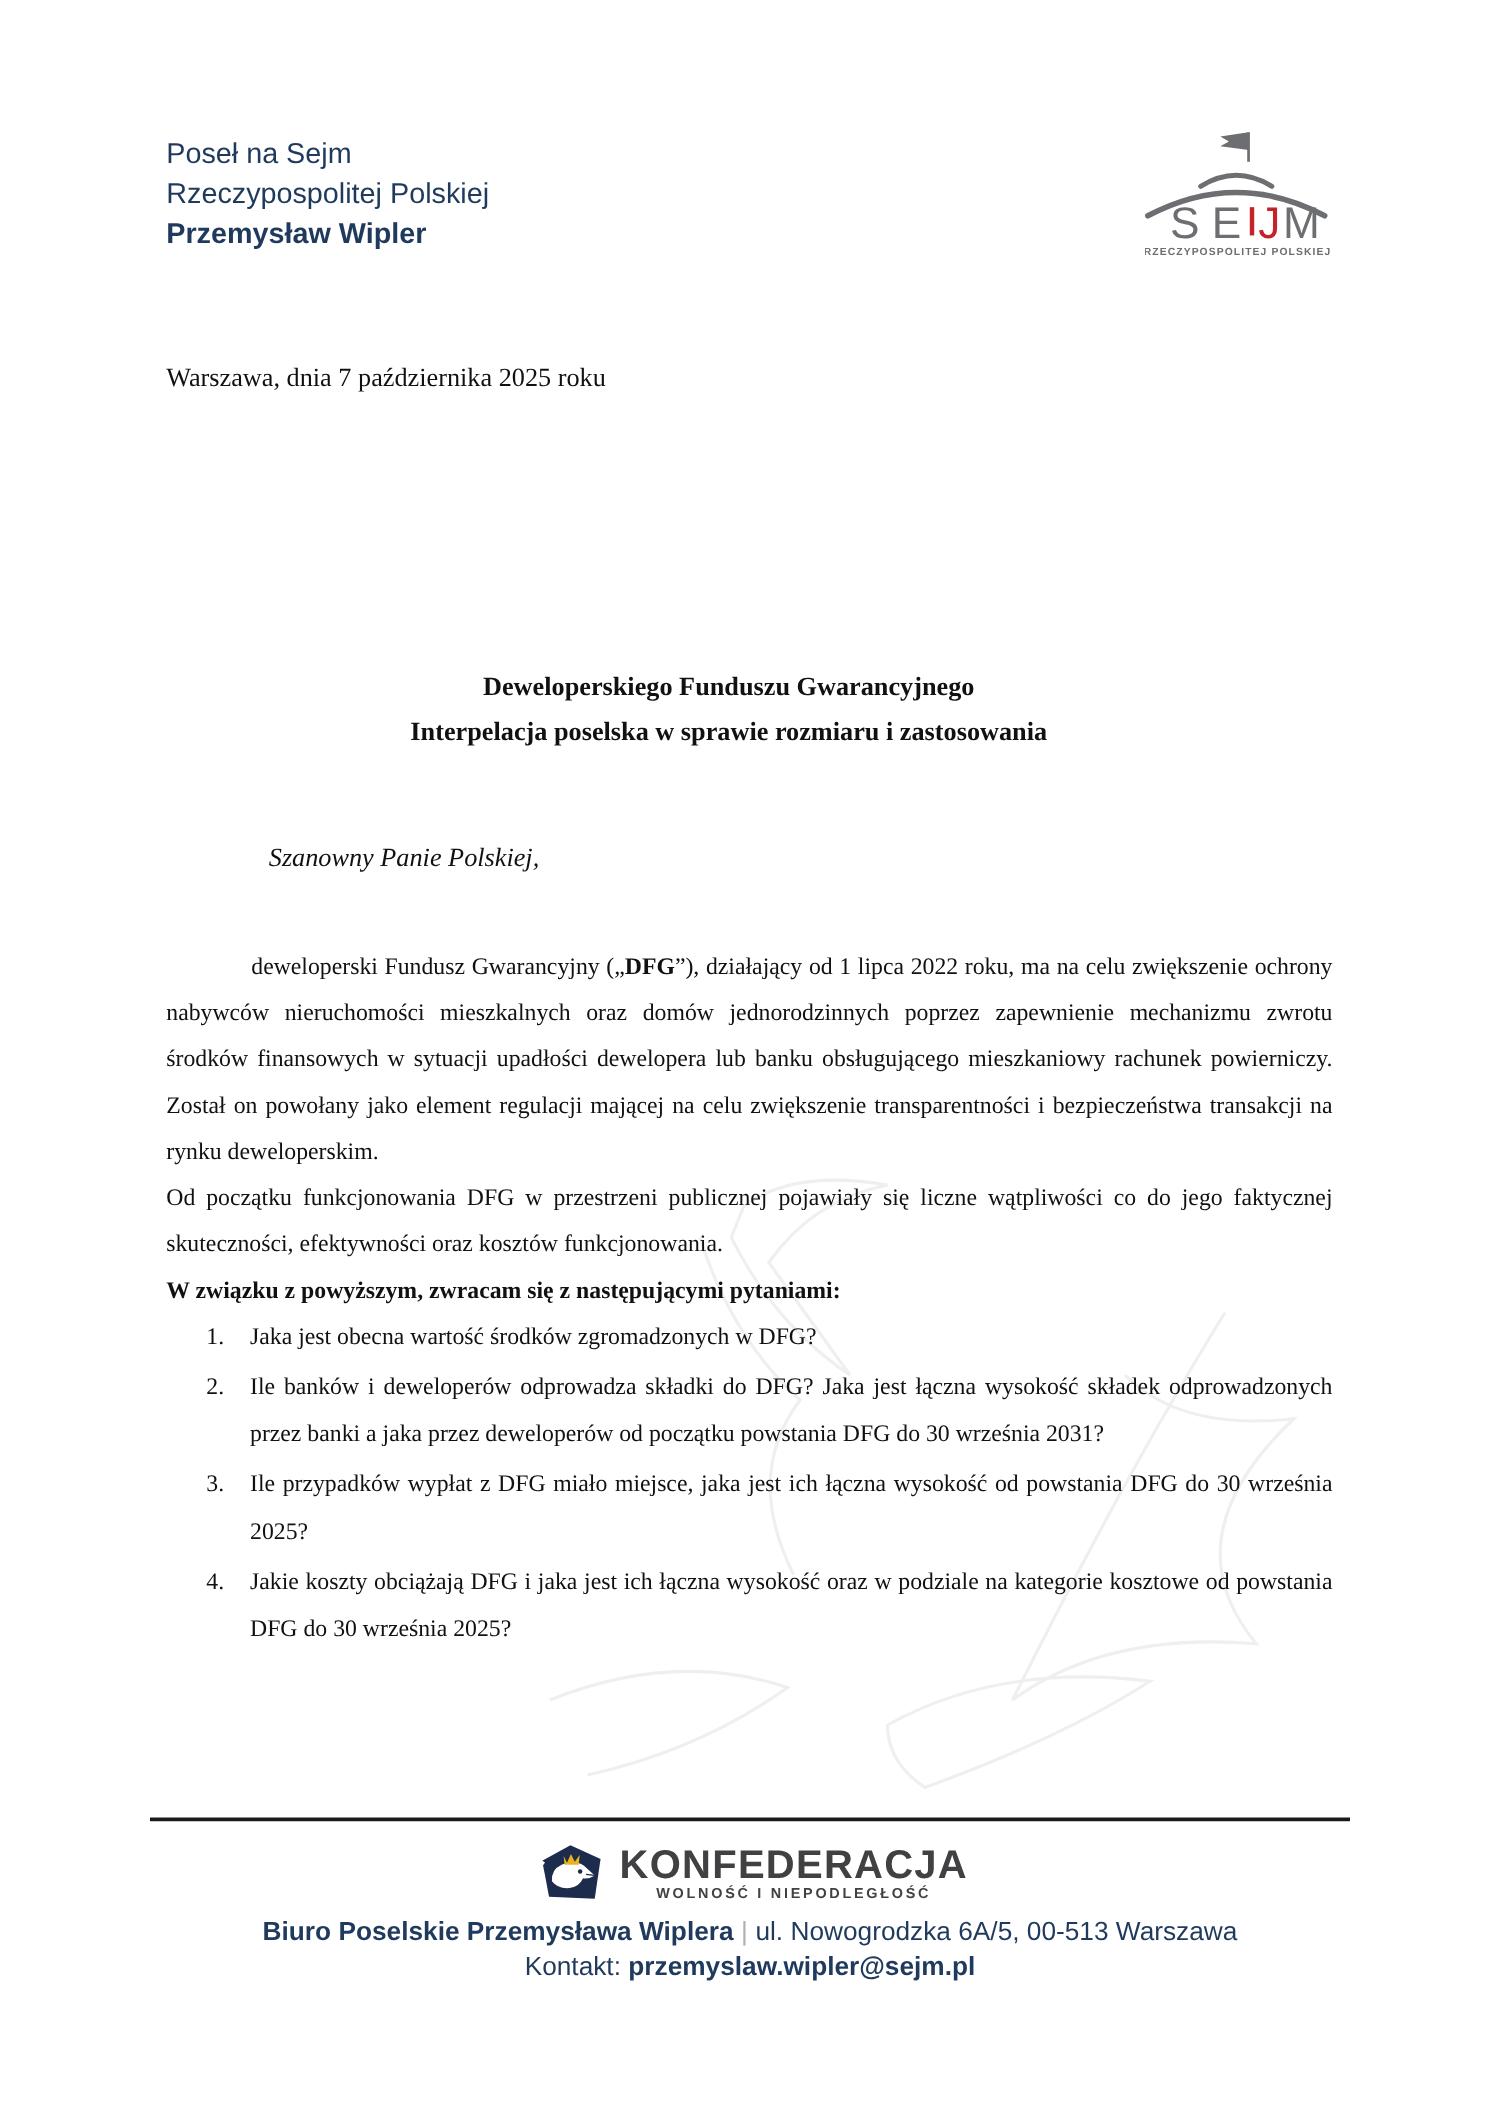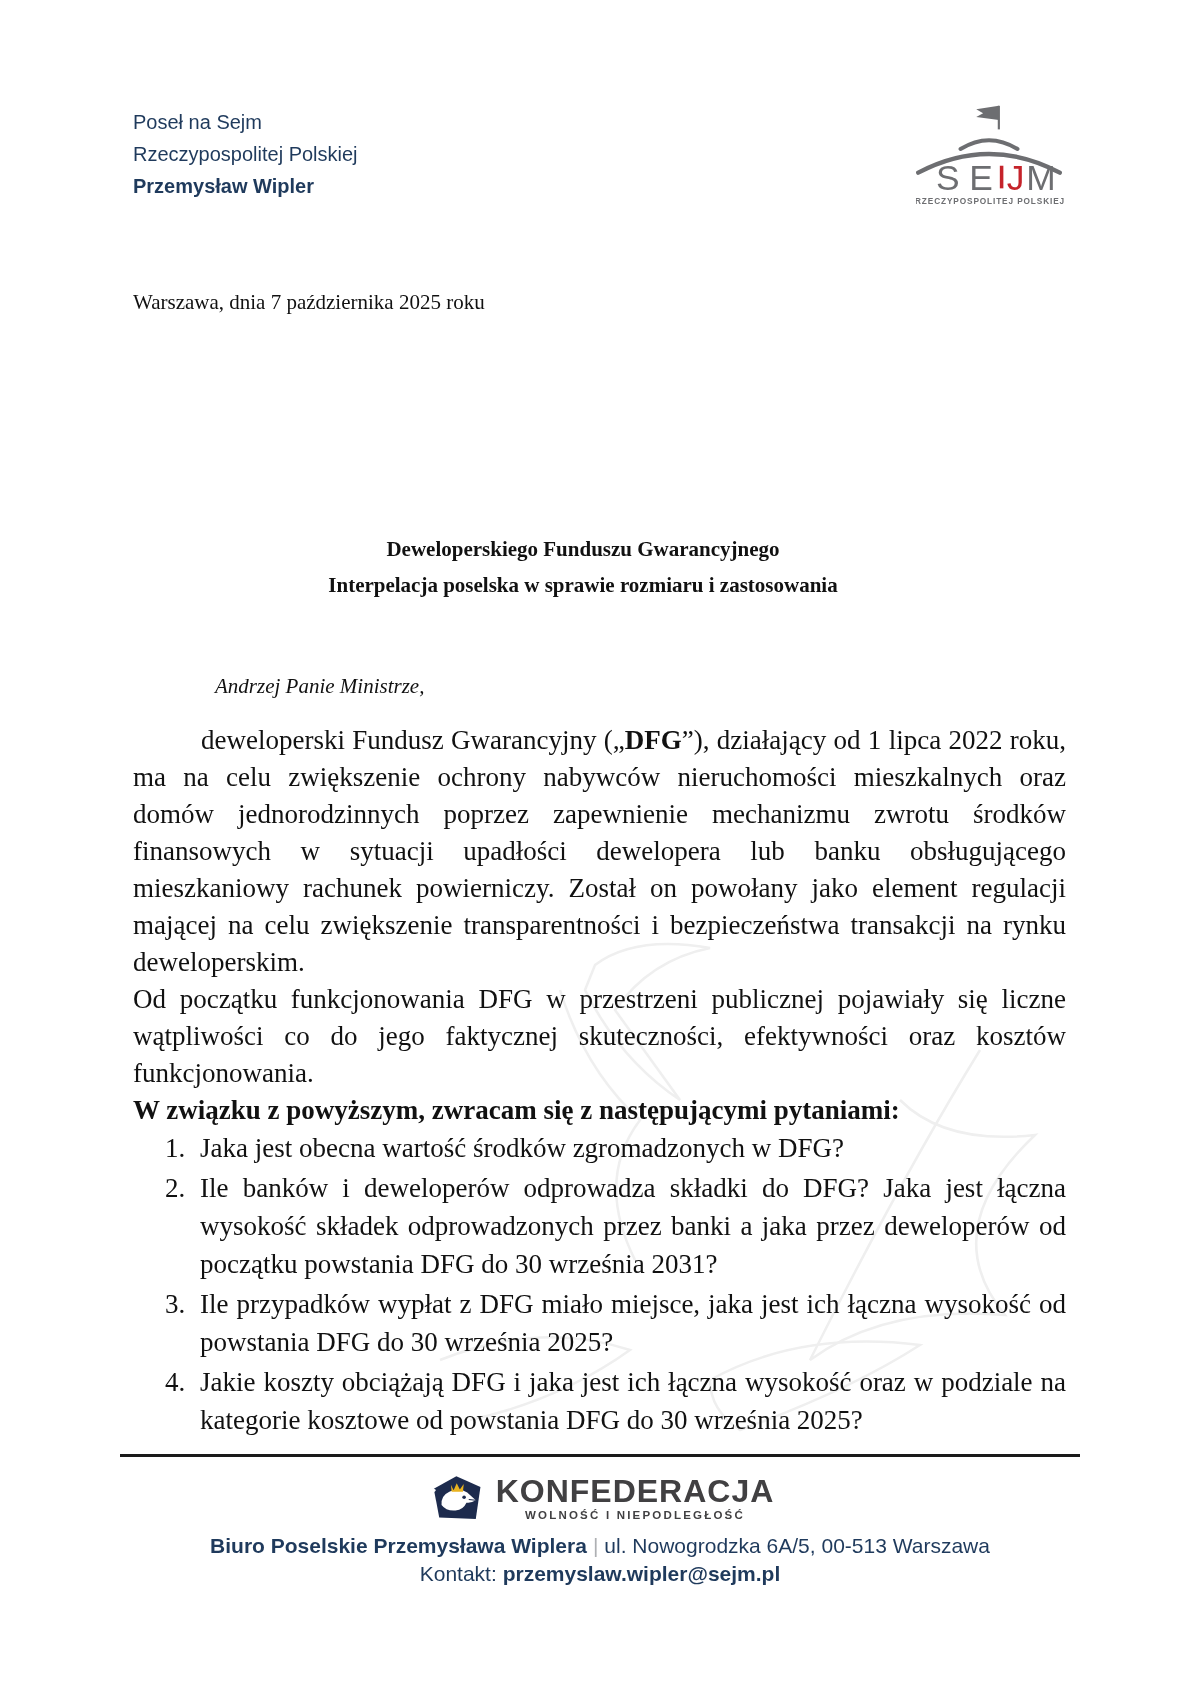--- a/index.html
+++ b/index.html
@@ -9,21 +9,21 @@
     height:1698px;
     background:#ffffff;
     overflow:hidden;
     font-family:"Liberation Serif", serif;
     color:#111111;
   }
   
   .sender{
     position:absolute; left:133px; top:106px;
     font-family:"Liberation Sans", sans-serif;
-    font-size:20px; line-height:32px;
+    font-size:23px; line-height:32px;
     color:#1f3a5c;
   }
   .sender .bold{font-weight:700;}
   
   .sejm-logo{position:absolute; left:916px; top:94px; width:148px; height:114px;}
   .sejm-logo svg{width:100%; height:100%;}
   .sejm-letter{font-family:"Liberation Sans", sans-serif; font-size:36px; fill:#6d6e71;}
   .sejm-letter-red{fill:#c5232a;}
   .sejm-caption{font-family:"Liberation Sans", sans-serif; font-size:8.4px; letter-spacing:0.9px; fill:#6d6e71; font-weight:700;}
   
@@ -37,22 +37,22 @@
   .addressee .italic{font-style:italic;}
   
   .doc-title{
     position:absolute; left:133px; top:531px; width:900px;
     text-align:center; font-weight:700; font-size:21px; line-height:36px;
   }
   
   .salutation{position:absolute; left:215px; top:674px; font-size:21px; font-style:italic;}
   
   .body-text{
-    position:absolute; left:133px; top:722px; width:933px;
-    font-size:27px; line-height:37px; text-align:justify;
+    position:absolute; left:133px; top:755px; width:933px;
+    font-size:19px; line-height:37px; text-align:justify;
   }
   .body-text p{margin:0; padding:0;}
   .p-indent{text-indent:68px;}
   .q-intro{font-weight:700; text-align:left;}
   .questions{margin:0; padding:0; list-style:none;}
   .q-row{display:flex; line-height:38px; margin-bottom:2px;}
   .qnum{flex:0 0 35px; margin-left:32px; text-align:left;}
   .qtext{flex:1; text-align:justify;}
   
   .watermark{position:absolute; left:380px; top:930px; width:680px; height:520px; pointer-events:none;}
@@ -117,21 +117,21 @@
   </div>
 
   <div class="date-line">Warszawa, dnia 7 października 2025 roku</div>
 
 
   <div class="doc-title">
     <div>Deweloperskiego Funduszu Gwarancyjnego</div>
     <div>Interpelacja poselska w sprawie rozmiaru i zastosowania</div>
   </div>
 
-  <div class="salutation">Andrzej Panie Ministrze,</div>
+  <div class="salutation">Szanowny Panie Polskiej,</div>
 
   <div class="body-text">
     <p class="p-indent"><span>deweloperski Fundusz Gwarancyjny („</span><b>DFG</b><span>”), działający od 1 lipca 2022 roku, ma na celu zwiększenie ochrony nabywców nieruchomości mieszkalnych oraz domów jednorodzinnych poprzez zapewnienie mechanizmu zwrotu środków finansowych w sytuacji upadłości dewelopera lub banku obsługującego mieszkaniowy rachunek powierniczy. Został on powołany jako element regulacji mającej na celu zwiększenie transparentności i bezpieczeństwa transakcji na rynku deweloperskim.</span></p>
     <p>Od początku funkcjonowania DFG w przestrzeni publicznej pojawiały się liczne wątpliwości co do jego faktycznej skuteczności, efektywności oraz kosztów funkcjonowania.</p>
     <p class="q-intro">W związku z powyższym, zwracam się z następującymi pytaniami:</p>
     <div class="questions">
       <div class="q-row">
         <span class="qnum">1.</span>
         <span class="qtext">Jaka jest obecna wartość środków zgromadzonych w DFG?</span>
       </div>

